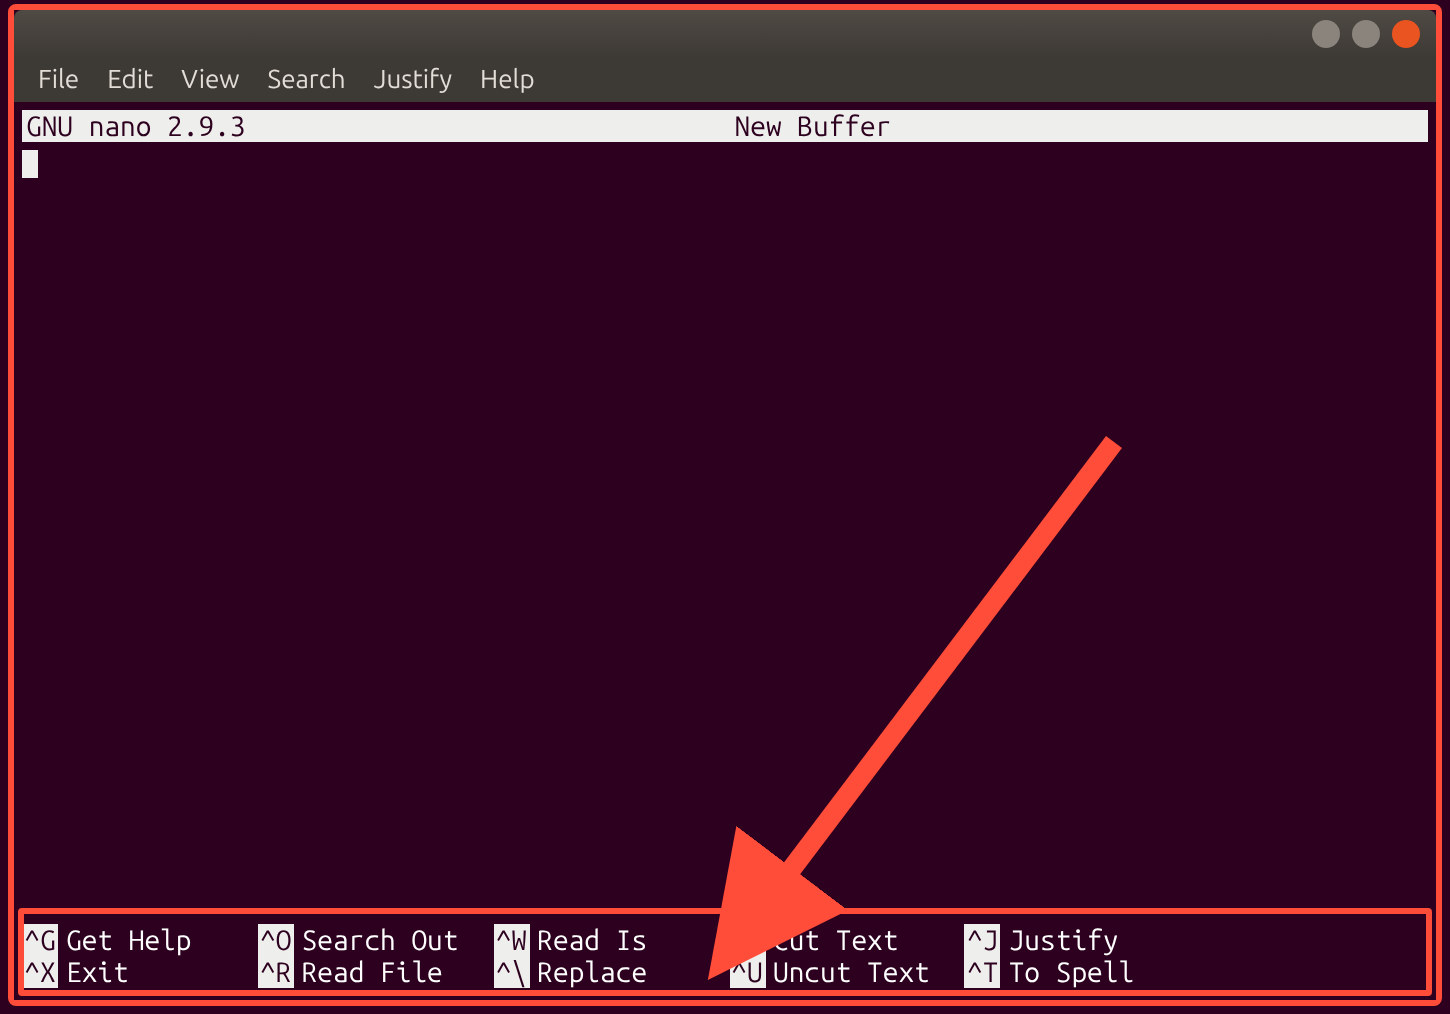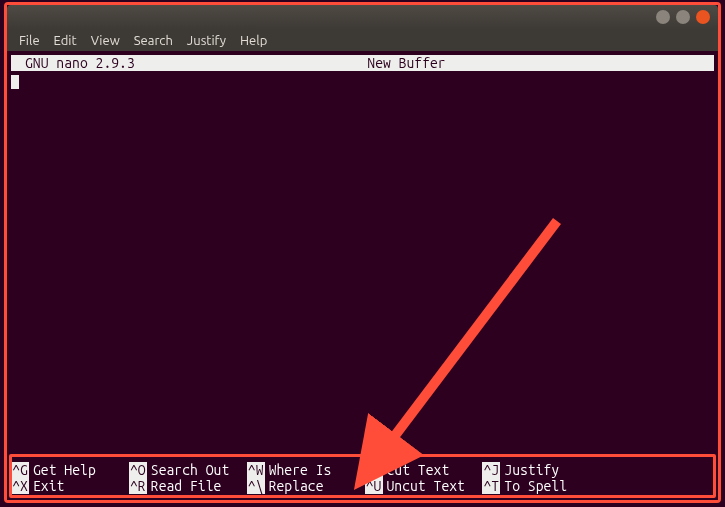--- a/index.html
+++ b/index.html
@@ -84,21 +84,21 @@
       background: #eeeeec;
       color: #2c001e;
       height: 16px;
       display: flex;
       align-items: center;
       position: relative;
       padding: 0 4px;
     }
     .status-left {
       position: absolute;
-      left: 14px;
+      left: 2px;
     }
     .status-center {
       position: absolute;
       left: 50%;
       transform: translateX(-50%);
       margin-left: 44px;
     }
     .editor {
       flex: 1;
       padding: 4px 0;
@@ -183,21 +183,21 @@
       <div class="sc">
           <span class="key">^G</span>
           <span>Get Help</span>
         </div>
       <div class="sc">
           <span class="key">^O</span>
           <span>Search Out</span>
         </div>
       <div class="sc">
           <span class="key">^W</span>
-          <span>Where Is</span>
+          <span>Read Is</span>
         </div>
       <div class="sc">
           <span class="key">^K</span>
           <span>Cut Text</span>
         </div>
       <div class="sc">
           <span class="key">^J</span>
           <span>Justify</span>
         </div>
       <div></div>

